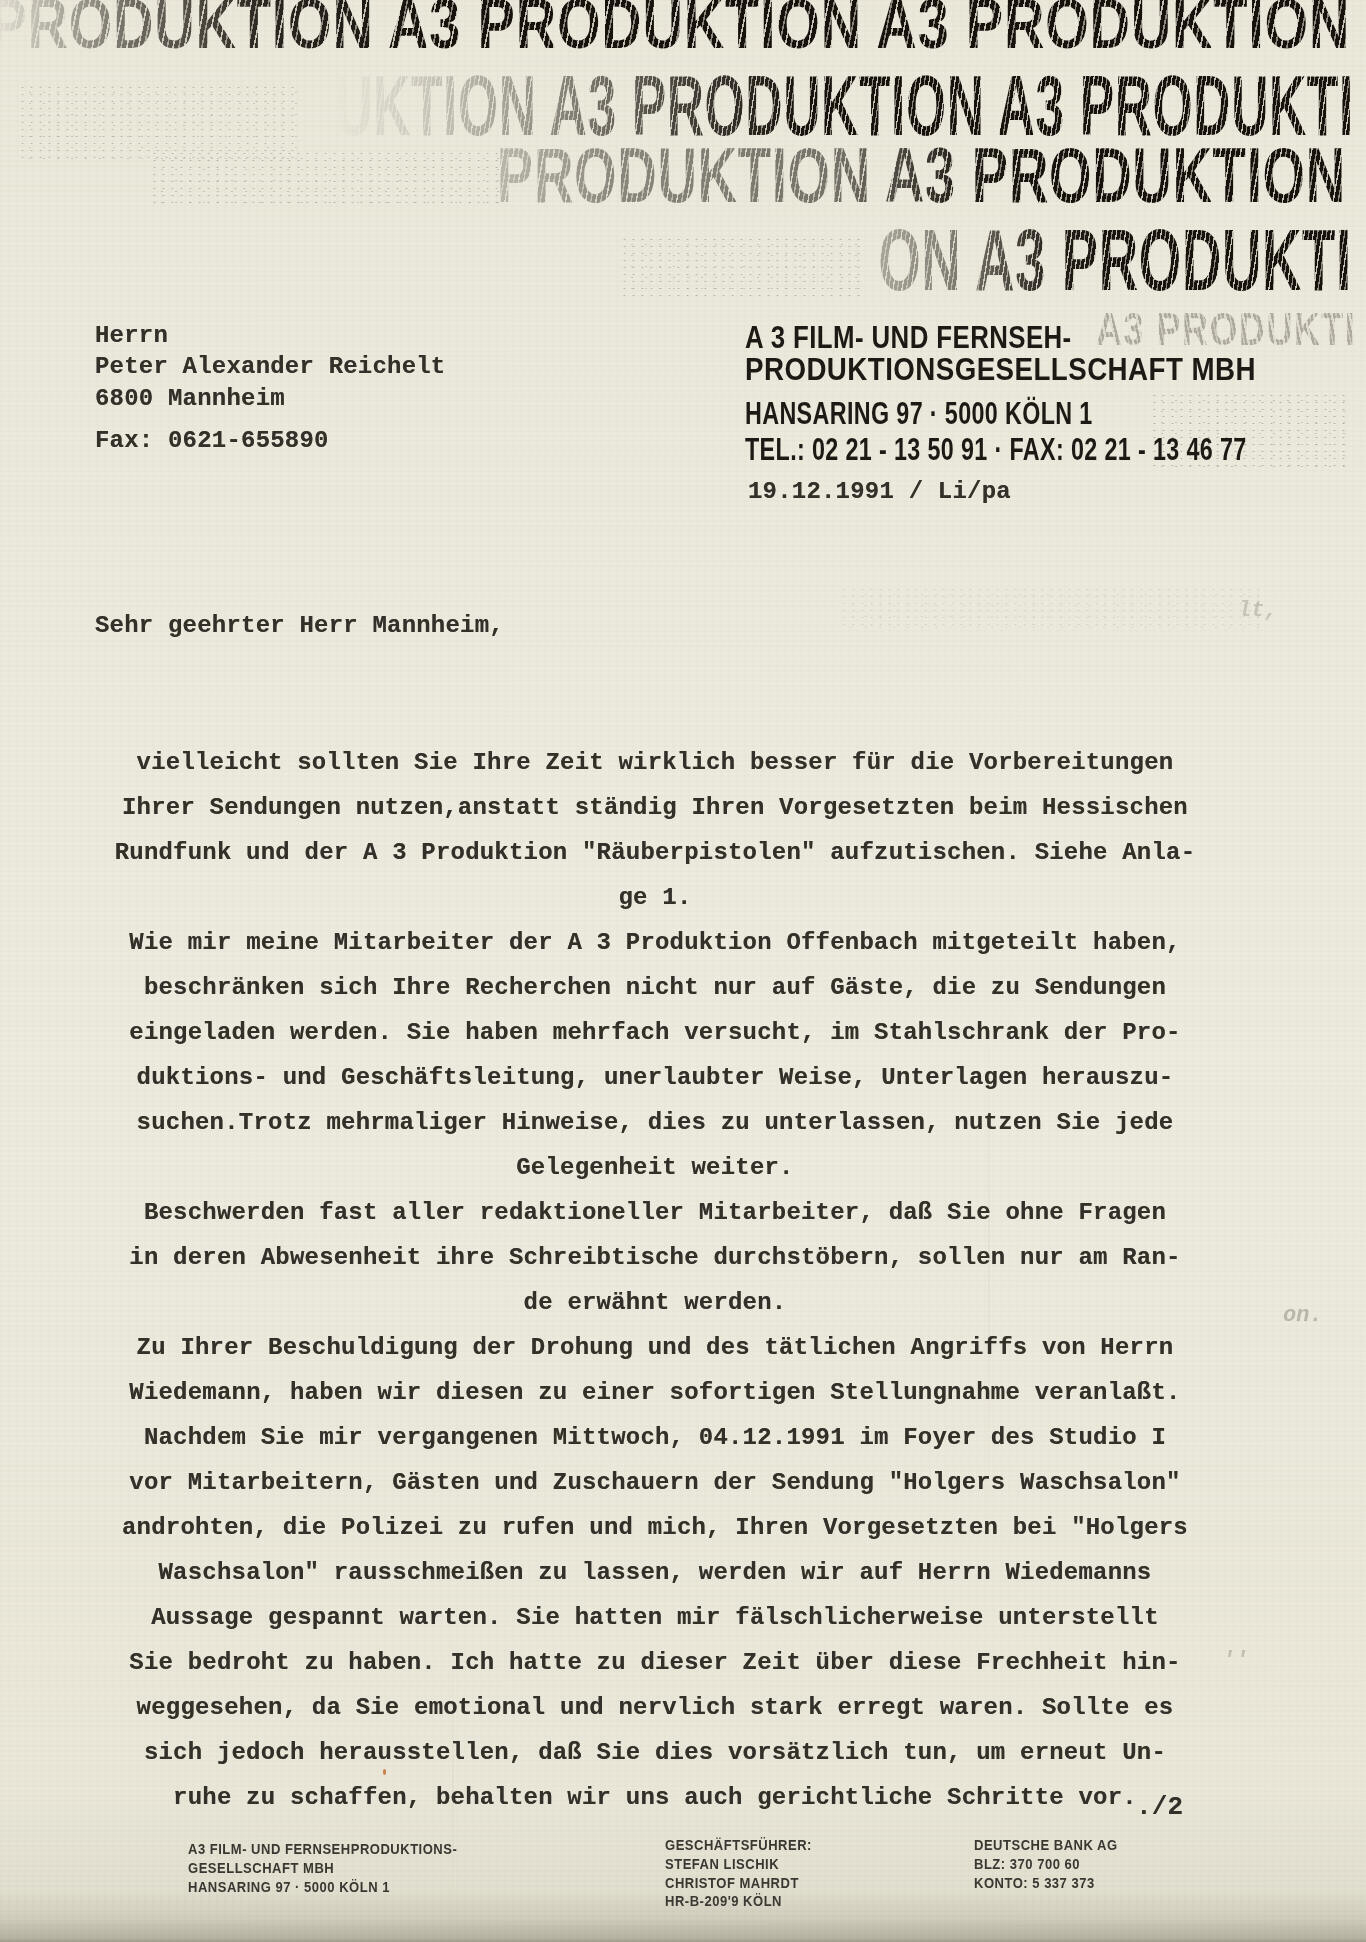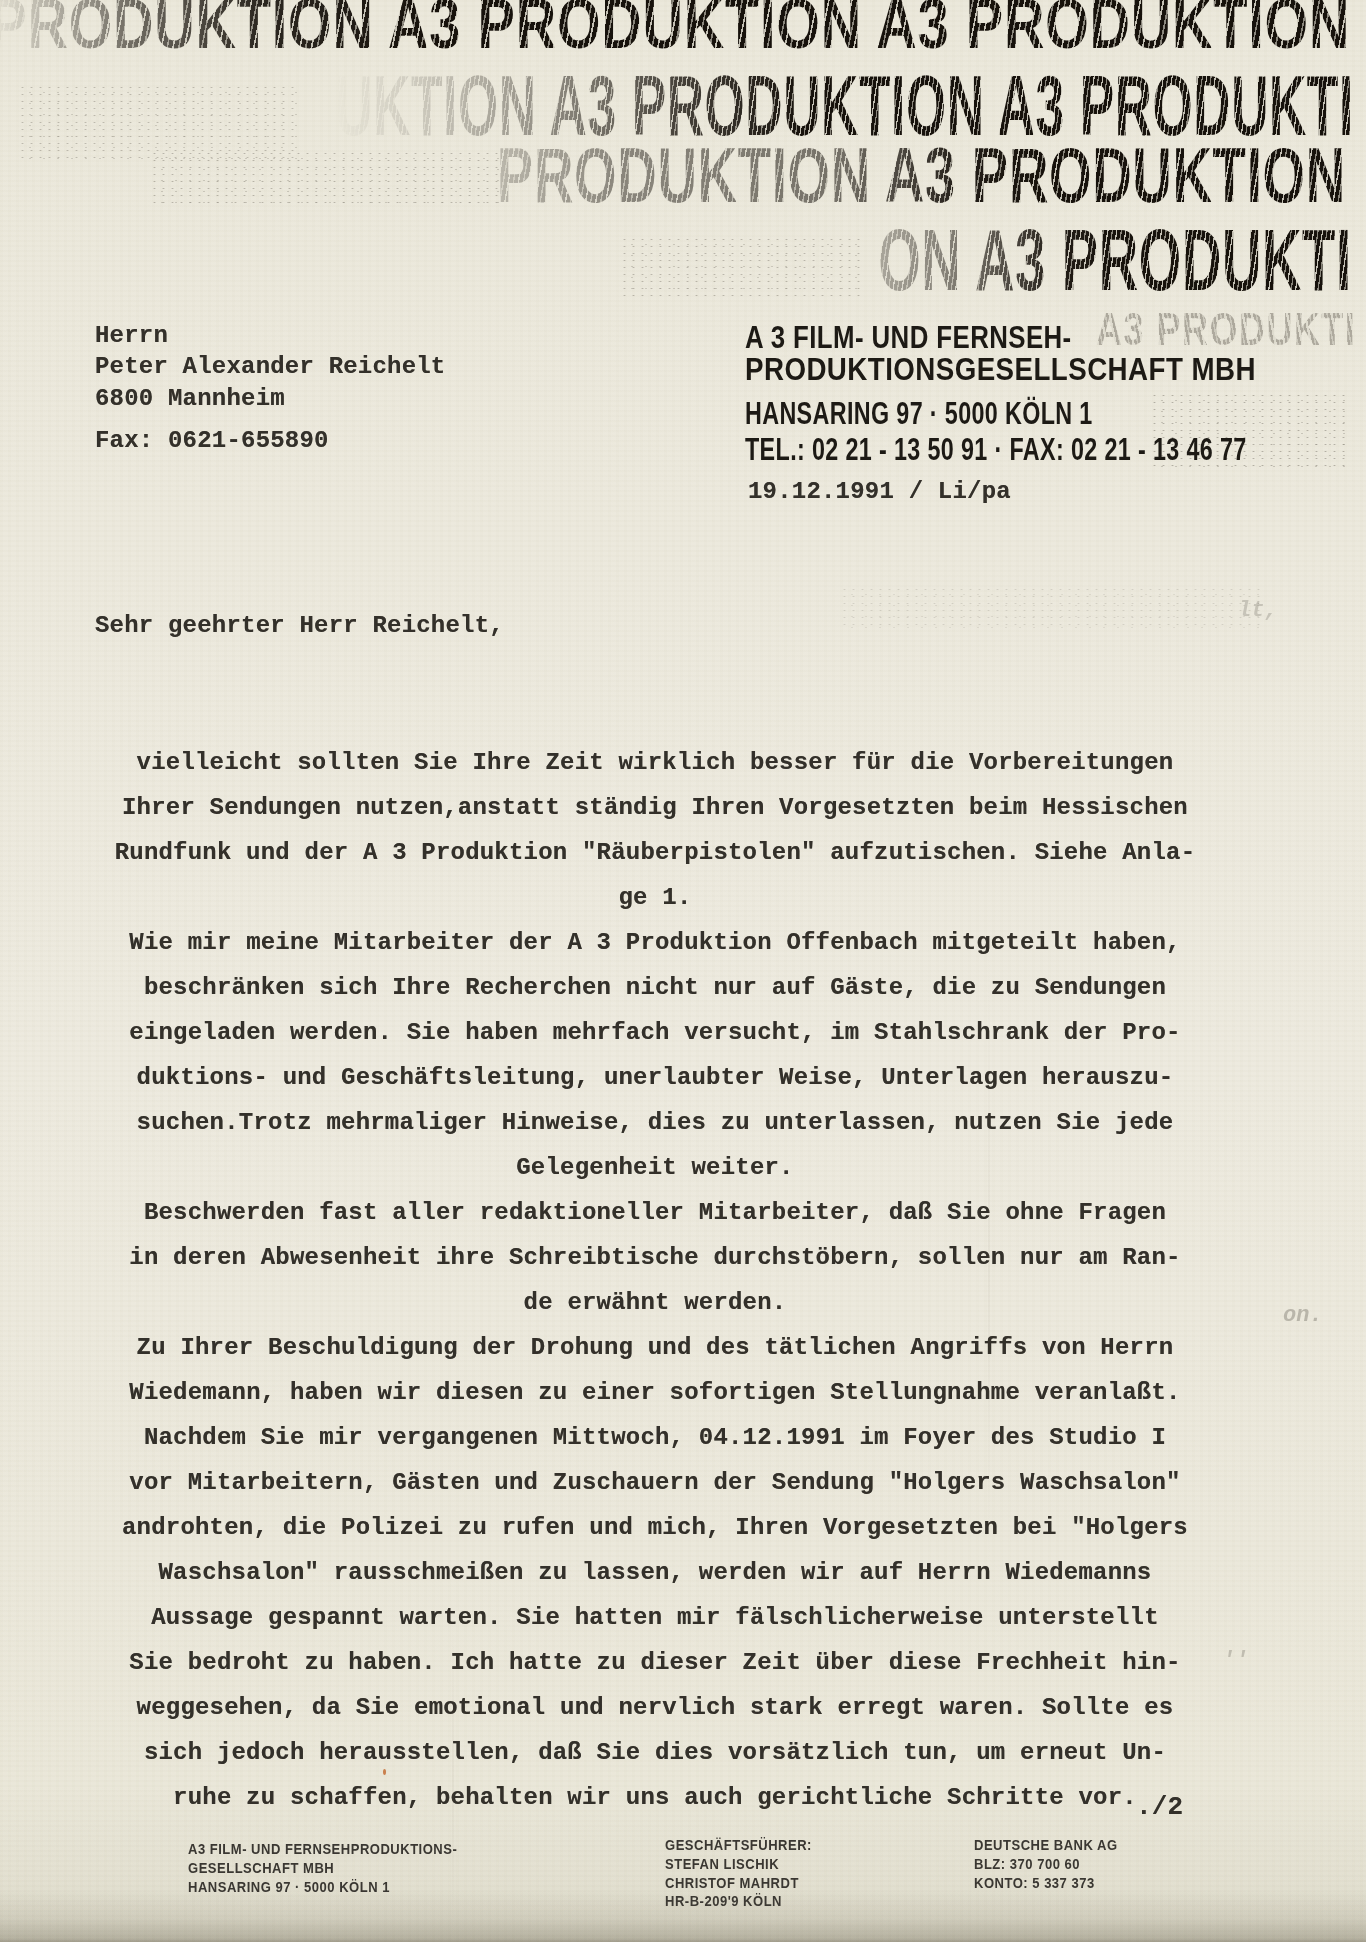--- a/index.html
+++ b/index.html
@@ -114,21 +114,21 @@
 Peter Alexander Reichelt
 6800 Mannheim</div>
   <div class="tw fax">Fax: 0621-655890</div>
 
   <div class="lh lh1">A 3 FILM- UND FERNSEH-</div>
   <div class="lh lh2">PRODUKTIONSGESELLSCHAFT MBH</div>
   <div class="lh lh3">HANSARING 97 · 5000 KÖLN 1</div>
   <div class="lh lh4">TEL.: 02 21 - 13 50 91 · FAX: 02 21 - 13 46 77</div>
   <div class="tw dateline">19.12.1991 / Li/pa</div>
 
-  <div class="tw salutation">Sehr geehrter Herr Reichelt,</div>
+  <div class="tw salutation">Sehr geehrter Herr Mannheim,</div>
   <div class="tw body-text">vielleicht sollten Sie Ihre Zeit wirklich besser für die Vorbereitungen
 Ihrer Sendungen nutzen,anstatt ständig Ihren Vorgesetzten beim Hessischen
 Rundfunk und der A 3 Produktion "Räuberpistolen" aufzutischen. Siehe Anla-
 ge 1.
 Wie mir meine Mitarbeiter der A 3 Produktion Offenbach mitgeteilt haben,
 beschränken sich Ihre Recherchen nicht nur auf Gäste, die zu Sendungen
 eingeladen werden. Sie haben mehrfach versucht, im Stahlschrank der Pro-
 duktions- und Geschäftsleitung, unerlaubter Weise, Unterlagen herauszu-
 suchen.Trotz mehrmaliger Hinweise, dies zu unterlassen, nutzen Sie jede
 Gelegenheit weiter.

